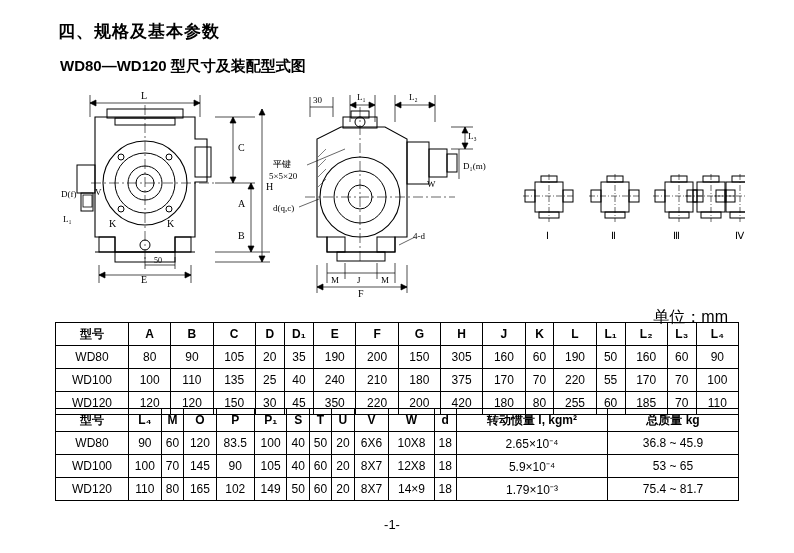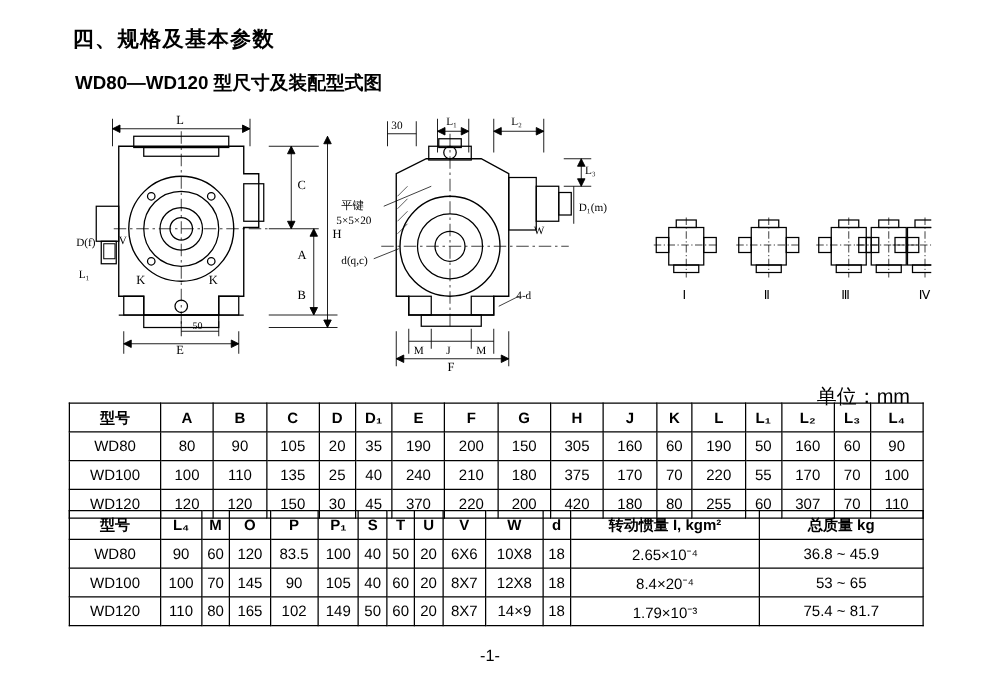--- a/index.html
+++ b/index.html
@@ -401,29 +401,29 @@
         <td>70</td>
         <td>100</td>
       </tr>
       <tr>
         <td>WD120</td>
         <td>120</td>
         <td>120</td>
         <td>150</td>
         <td>30</td>
         <td>45</td>
-        <td>370</td>
+        <td>350</td>
         <td>220</td>
         <td>200</td>
         <td>420</td>
         <td>180</td>
         <td>80</td>
         <td>255</td>
         <td>60</td>
-        <td>307</td>
+        <td>185</td>
         <td>70</td>
         <td>110</td>
       </tr>
     </tbody>
   </table>
 
   <table class="spec" id="table2">
     <thead>
       <tr>
         <th style="width:72px">型号</th>
@@ -465,21 +465,21 @@
         <td>70</td>
         <td>145</td>
         <td>90</td>
         <td>105</td>
         <td>40</td>
         <td>60</td>
         <td>20</td>
         <td>8X7</td>
         <td>12X8</td>
         <td>18</td>
-        <td>8.4×20⁻⁴</td>
+        <td>5.9×10⁻⁴</td>
         <td>53 ~ 65</td>
       </tr>
       <tr>
         <td>WD120</td>
         <td>110</td>
         <td>80</td>
         <td>165</td>
         <td>102</td>
         <td>149</td>
         <td>50</td>

